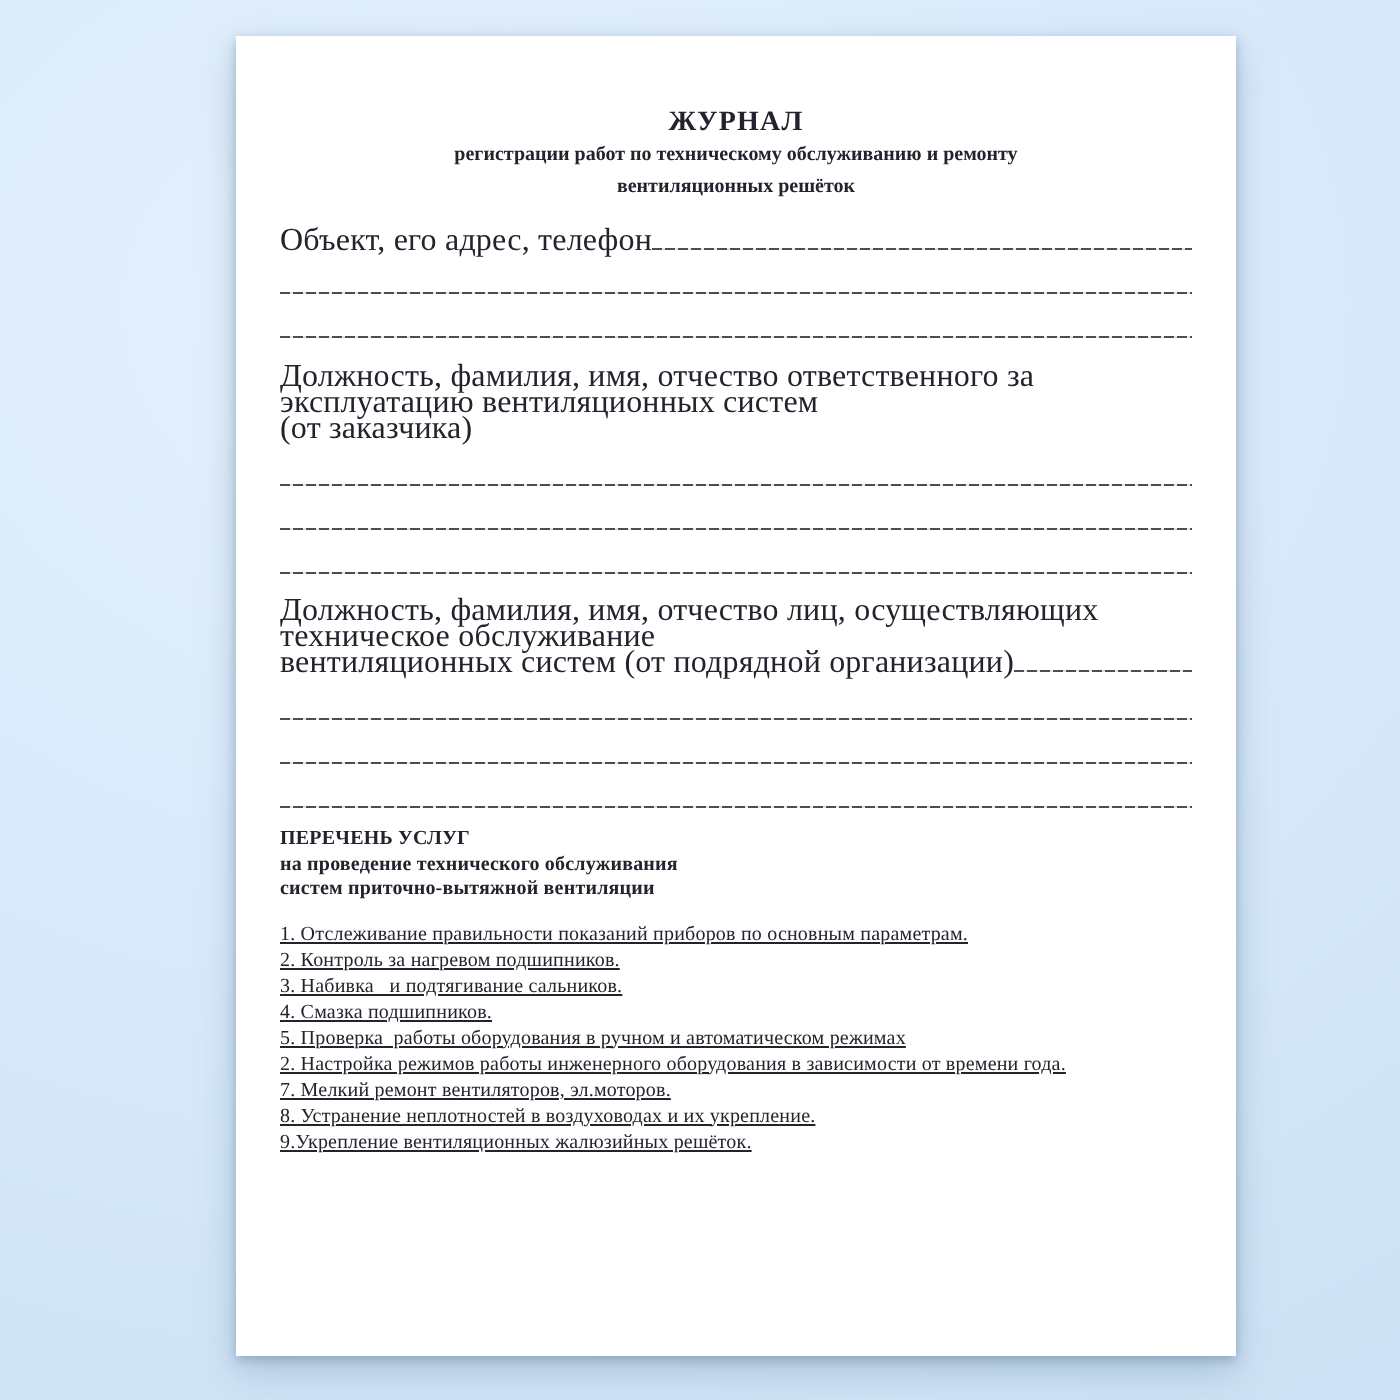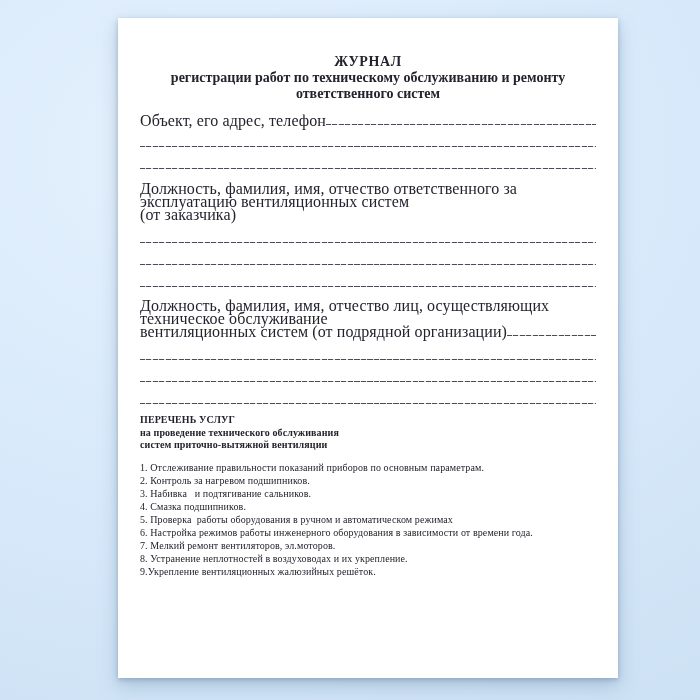--- a/index.html
+++ b/index.html
@@ -30,21 +30,21 @@
   .doc-title {
     margin-top: 36px;
     text-align: center;
     font-size: 14px;
     line-height: 16px;
     font-weight: bold;
     letter-spacing: 0.6px;
   }
   .doc-subtitle {
     text-align: center;
-    font-size: 14px;
+    font-size: 10px;
     line-height: 16px;
     font-weight: bold;
   }
   .body-text {
     font-size: 16px;
     line-height: 13px;
     letter-spacing: 0.1px;
   }
   .row {
     display: flex;
@@ -76,30 +76,31 @@
   .services-list {
     list-style: none;
     margin: 9px 0 0 0;
     padding: 0;
   }
   .services-list li {
     font-size: 10px;
     line-height: 13px;
     letter-spacing: 0.1px;
     white-space: pre;
+    text-decoration: underline;
   }
 </style>
 </head>
 <body>
 
 <div class="page">
 
   <div class="doc-title">ЖУРНАЛ</div>
   <div class="doc-subtitle">регистрации работ по техническому обслуживанию и ремонту</div>
-  <div class="doc-subtitle">ответственного систем</div>
+  <div class="doc-subtitle">вентиляционных решёток</div>
 
   <div class="row body-text mt-object">
     <span>Объект, его адрес, телефон</span>
     <span class="fill"></span>
   </div>
   <div class="rule mt-ruleA"></div>
   <div class="rule mt-rule21"></div>
 
   <div class="body-text mt-para1">
     <div>Должность, фамилия, имя, отчество ответственного за эксплуатацию вентиляционных систем</div>
@@ -125,19 +126,19 @@
     <div>на проведение технического обслуживания</div>
     <div>систем приточно-вытяжной вентиляции</div>
   </div>
 
   <ul class="services-list">
     <li>1. Отслеживание правильности показаний приборов по основным параметрам.</li>
     <li>2. Контроль за нагревом подшипников.</li>
     <li>3. Набивка   и подтягивание сальников.</li>
     <li>4. Смазка подшипников.</li>
     <li>5. Проверка  работы оборудования в ручном и автоматическом режимах</li>
-    <li>6. Настройка режимов работы инженерного оборудования в зависимости от времени года.</li>
+    <li>2. Настройка режимов работы инженерного оборудования в зависимости от времени года.</li>
     <li>7. Мелкий ремонт вентиляторов, эл.моторов.</li>
     <li>8. Устранение неплотностей в воздуховодах и их укрепление.</li>
     <li>9.Укрепление вентиляционных жалюзийных решёток.</li>
   </ul>
 
 </div>
 
 </body></html>

